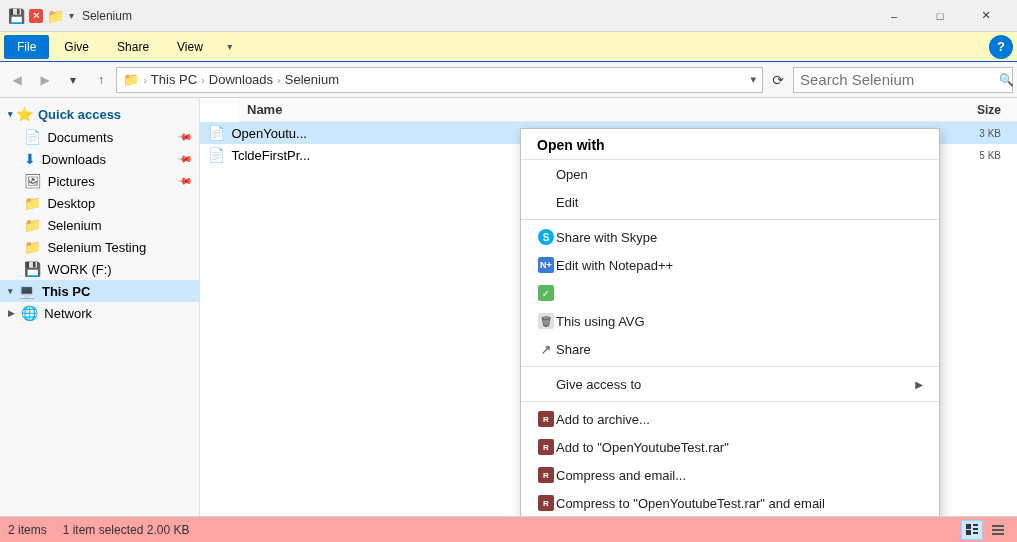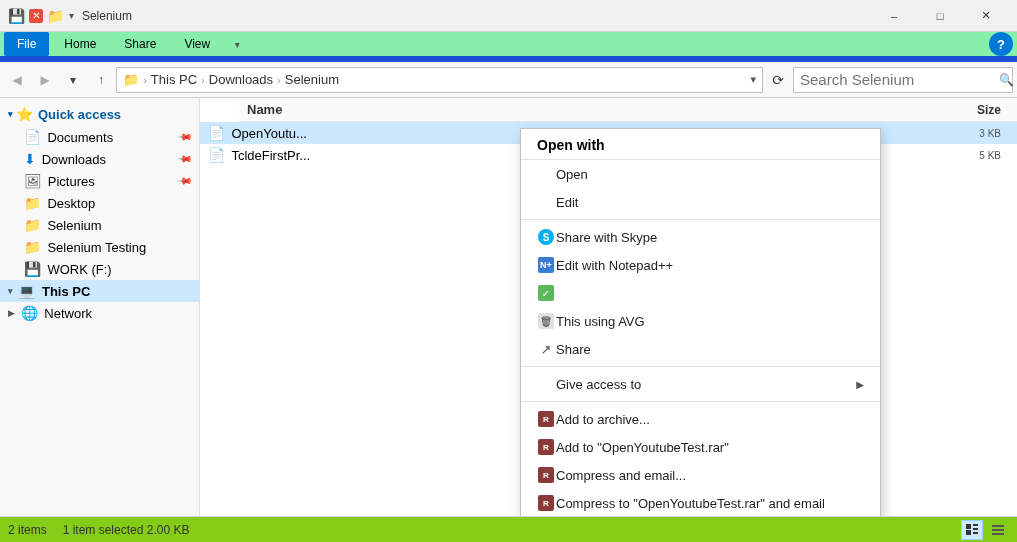--- a/index.html
+++ b/index.html
@@ -47,24 +47,24 @@
       font-size: 11px;
       cursor: pointer;
       background: transparent;
       border: none;
       color: #333;
     }
 
     
     .ribbon {
       height: 30px;
-      background: #86efac;
-      display: flex;
-      align-items: center;
-      border-bottom: 6px solid #1d4ed8;
+      background: #fef9c3;
+      display: flex;
+      align-items: center;
+      border-bottom: 1px solid #1d4ed8;
       padding: 0 4px;
       gap: 2px;
     }
     .ribbon-tab {
       padding: 4px 12px;
       font-size: 12px;
       cursor: pointer;
       border: 1px solid transparent;
     }
     .ribbon-tab.active {
@@ -244,21 +244,21 @@
     }
     .file-row.selected { background: #cce8ff; }
     .file-name { flex: 1; min-width: 0; overflow: hidden; text-overflow: ellipsis; white-space: nowrap; }
     .file-size { width: 80px; text-align: right; font-size: 10px; color: #555; }
     .col-name { flex: 1; }
     .col-size { width: 80px; text-align: right; }
 
     
     .status-bar {
       height: 26px;
-      background: #84cc16;
+      background: #fca5a5;
       border-top: 1px solid #d0d0d0;
       display: flex;
       align-items: center;
       padding: 0 8px;
       font-size: 12px;
       color: #333;
       gap: 16px;
     }
     .status-right {
       margin-left: auto;
@@ -279,21 +279,21 @@
     
     .context-menu-overlay {
       position: absolute;
       top: 0; left: 0; right: 0; bottom: 0;
       z-index: 100;
     }
     .context-menu {
       position: absolute;
       top: 30px;
       left: 320px;
-      width: 361px;
+      width: 420px;
       background: #fff;
       border: 1px solid #c0c0c0;
       box-shadow: 2px 4px 12px rgba(0,0,0,0.2);
       z-index: 101;
       font-size: 13px;
     }
     .ctx-header {
       padding: 8px 16px 6px;
       font-weight: 600;
       font-size: 14px;
@@ -399,21 +399,21 @@
   <span class="title-text">Selenium</span>
   <div class="title-controls">
     <button class="title-btn">–</button>
     <button class="title-btn">□</button>
     <button class="title-btn close">✕</button>
   </div>
 </div>
 
 <div class="ribbon">
   <div class="ribbon-tab active">File</div>
-  <div class="ribbon-tab">Home</div>
+  <div class="ribbon-tab">Give</div>
   <div class="ribbon-tab">Share</div>
   <div class="ribbon-tab">View</div>
   <div class="ribbon-chevron">▾</div>
   <div class="ribbon-help">?</div>
 </div>
 
 <div class="address-bar">
   <div class="nav-btn disabled">◀</div>
   <div class="nav-btn disabled">▶</div>
   <div class="nav-btn">▾</div>

